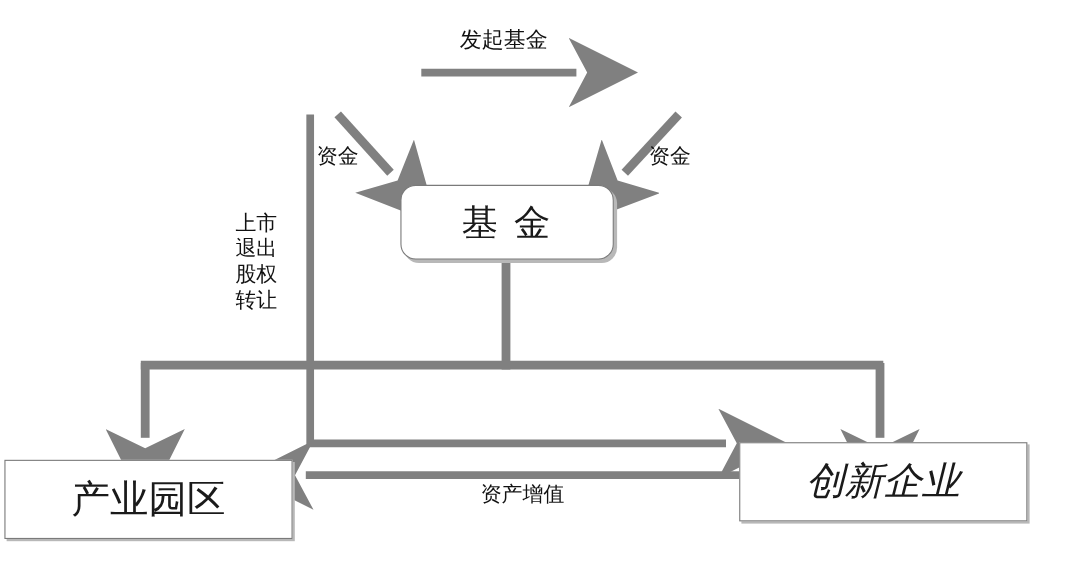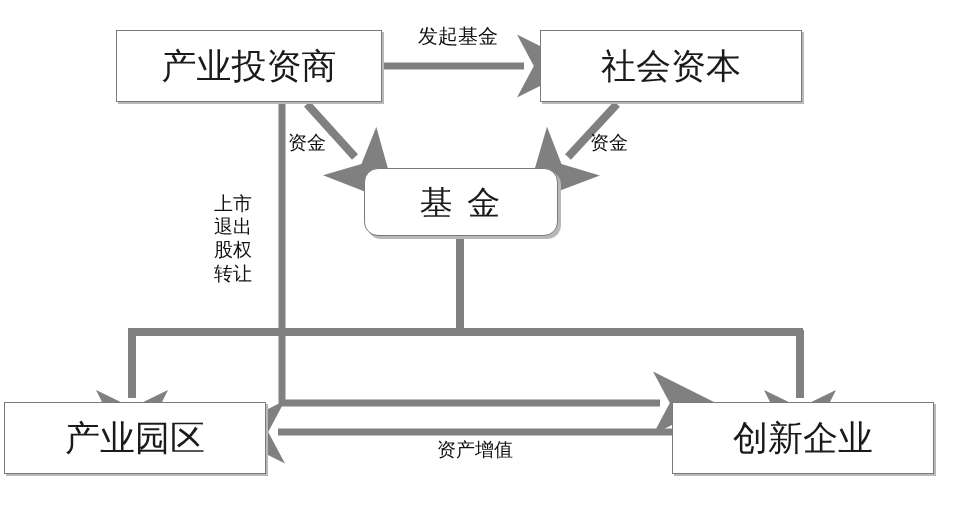--- a/index.html
+++ b/index.html
@@ -58,32 +58,32 @@
     left: 364px;
     top: 168px;
     width: 194px;
     height: 68px;
     border-radius: 14px;
     box-shadow: 3px 3px 0 0 #b8b8b8;
   }
   #node-fund .node-label { font-size: 33px; letter-spacing: 2px; }
   #node-industrial-park {
     left: 4px;
-    top: 402px;
+    top: 418px;
     width: 262px;
     height: 72px;
   }
   #node-industrial-park .node-label { font-size: 35px; }
   #node-innovative-enterprise {
     left: 672px;
     top: 402px;
     width: 262px;
     height: 72px;
   }
-  #node-innovative-enterprise .node-label { font-size: 35px; }
+  #node-innovative-enterprise .node-label { font-size: 35px; font-style: italic; }
 
   .edge-label {
     position: absolute;
     color: #111111;
     white-space: pre;
     z-index: 6;
     line-height: 1.05;
   }
   #label-launch-fund {
     left: 418px;
@@ -146,27 +146,21 @@
 
     <line x1="132" y1="330" x2="132" y2="398" stroke="#808080" stroke-width="8" marker-end="url(#arrow-head-big)"></line>
 
     <line x1="800" y1="330" x2="800" y2="398" stroke="#808080" stroke-width="8" marker-end="url(#arrow-head-big)"></line>
 
     <path d="M282,104 L282,403 L660,403" fill="none" stroke="#808080" stroke-width="7" marker-end="url(#arrow-head)"></path>
 
     <line x1="672" y1="432" x2="278" y2="432" stroke="#808080" stroke-width="7" marker-end="url(#arrow-head)"></line>
   </svg>
 
-  <div class="node-box" id="node-industry-investor">
-    <span class="node-label">产业投资商</span>
-  </div>
 
-  <div class="node-box" id="node-social-capital">
-    <span class="node-label">社会资本</span>
-  </div>
 
   <div class="node-box" id="node-fund">
     <span class="node-label">基 金</span>
   </div>
 
   <div class="node-box" id="node-industrial-park">
     <span class="node-label">产业园区</span>
   </div>
 
   <div class="node-box" id="node-innovative-enterprise">

